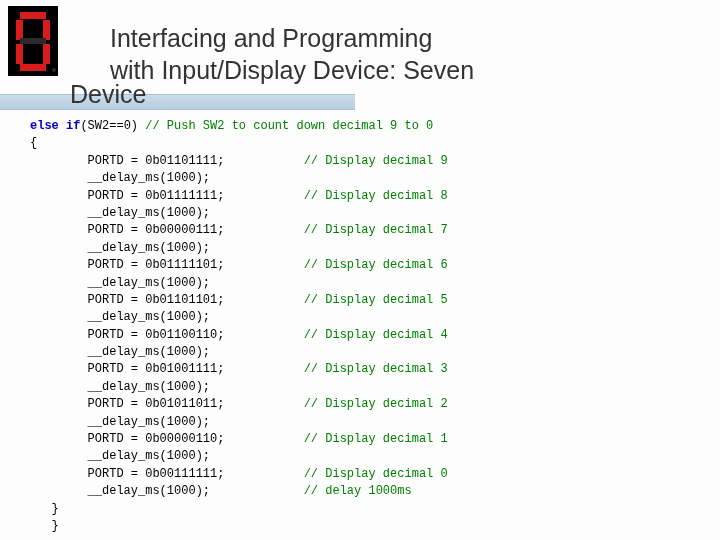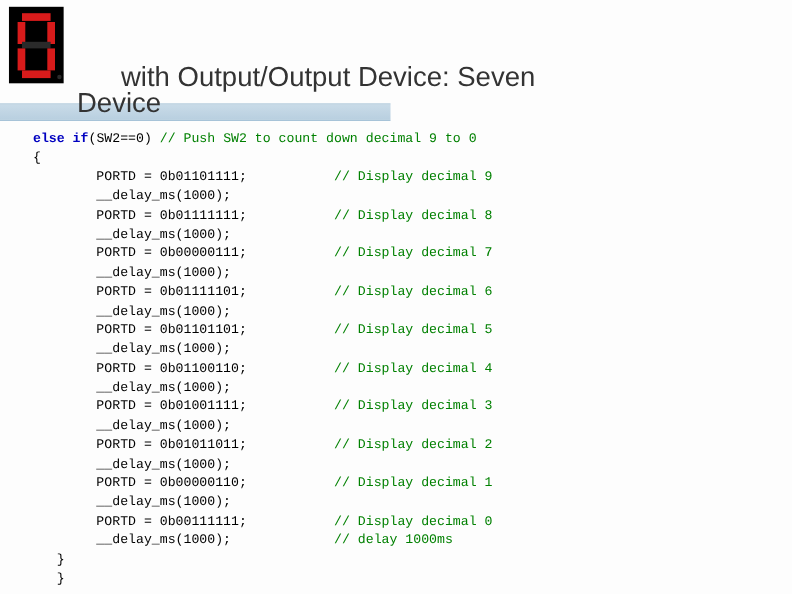--- a/index.html
+++ b/index.html
@@ -74,21 +74,21 @@
     <rect x="12" y="6" width="26" height="7" fill="#d81b1b"></rect>
     <rect x="8" y="14" width="7" height="20" fill="#d81b1b"></rect>
     <rect x="35" y="14" width="7" height="20" fill="#d81b1b"></rect>
     <rect x="12" y="32" width="26" height="6" fill="#2a2a2a"></rect>
     <rect x="8" y="38" width="7" height="20" fill="#d81b1b"></rect>
     <rect x="35" y="38" width="7" height="20" fill="#d81b1b"></rect>
     <rect x="12" y="58" width="26" height="7" fill="#d81b1b"></rect>
     <circle cx="46" cy="64" r="2" fill="#2a2a2a"></circle>
   </svg>
   <div class="title-block">
-    <br>
-    <span>with Output/Output Device: Seven</span>
+    <span>Interfacing and Programming</span><br>
+    <span>with Input/Display Device: Seven</span>
   </div>
 </div>
 
 <div class="blue-bar"></div>
 <div class="seg-word">Device</div>
 
 <div class="code-block"><span class="idline"><span class="kw">else if</span><span>(SW2==0)</span><span class="cm"> // Push SW2 to count down decimal 9 to 0</span></span><span class="idline">{</span><span id="code-body"><span class="idline"><span>        PORTD = 0b01101111;           </span><span class="cm">// Display decimal 9</span></span><span class="idline"><span>        __delay_ms(1000);</span></span><span class="idline"><span>        PORTD = 0b01111111;           </span><span class="cm">// Display decimal 8</span></span><span class="idline"><span>        __delay_ms(1000);</span></span><span class="idline"><span>        PORTD = 0b00000111;           </span><span class="cm">// Display decimal 7</span></span><span class="idline"><span>        __delay_ms(1000);</span></span><span class="idline"><span>        PORTD = 0b01111101;           </span><span class="cm">// Display decimal 6</span></span><span class="idline"><span>        __delay_ms(1000);</span></span><span class="idline"><span>        PORTD = 0b01101101;           </span><span class="cm">// Display decimal 5</span></span><span class="idline"><span>        __delay_ms(1000);</span></span><span class="idline"><span>        PORTD = 0b01100110;           </span><span class="cm">// Display decimal 4</span></span><span class="idline"><span>        __delay_ms(1000);</span></span><span class="idline"><span>        PORTD = 0b01001111;           </span><span class="cm">// Display decimal 3</span></span><span class="idline"><span>        __delay_ms(1000);</span></span><span class="idline"><span>        PORTD = 0b01011011;           </span><span class="cm">// Display decimal 2</span></span><span class="idline"><span>        __delay_ms(1000);</span></span><span class="idline"><span>        PORTD = 0b00000110;           </span><span class="cm">// Display decimal 1</span></span><span class="idline"><span>        __delay_ms(1000);</span></span><span class="idline"><span>        PORTD = 0b00111111;           </span><span class="cm">// Display decimal 0</span></span><span class="idline"><span>        __delay_ms(1000);             </span><span class="cm">// delay 1000ms</span></span></span><span class="idline">   }</span><span class="idline">   }</span></div>
 
 </body></html>

